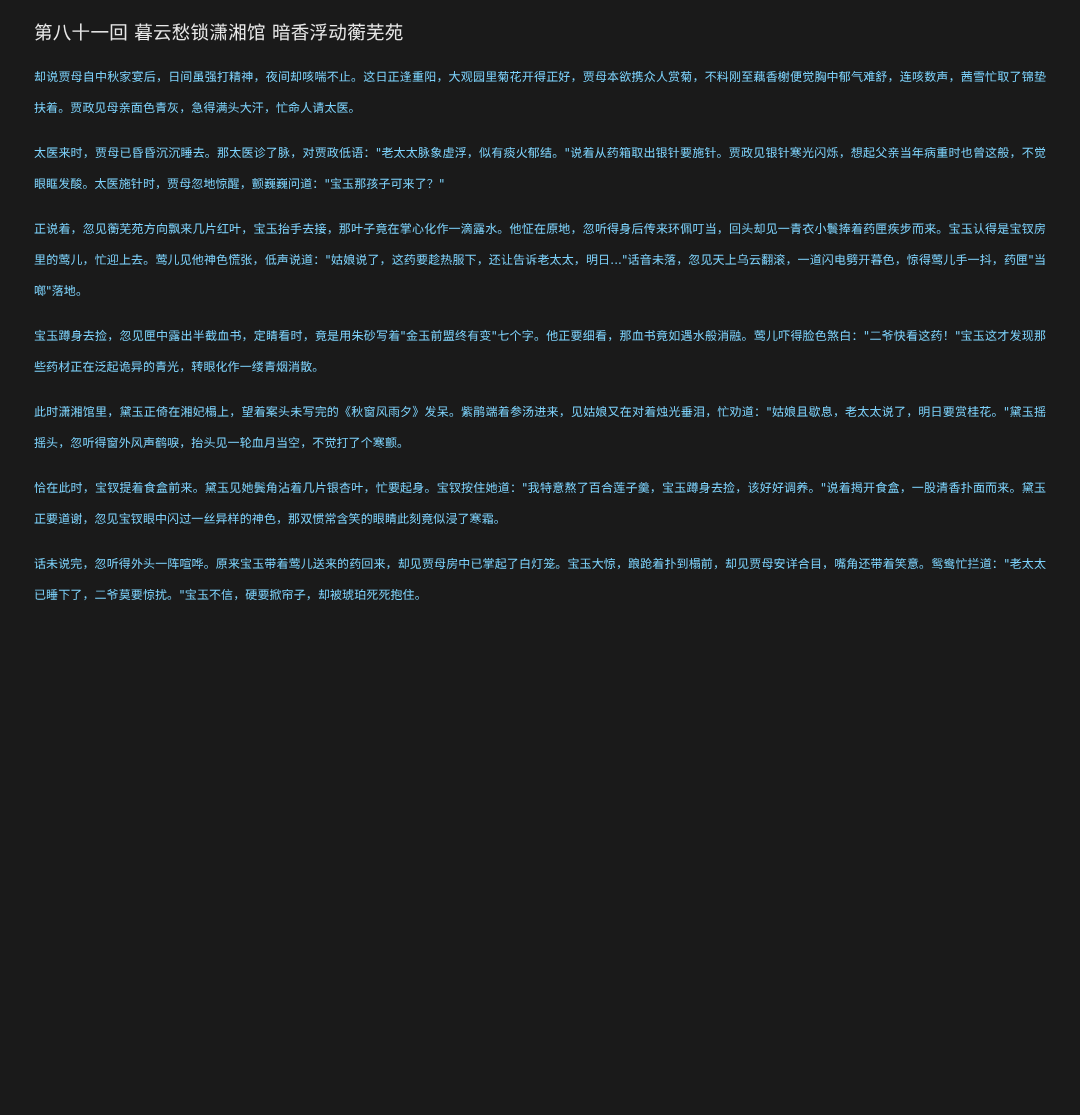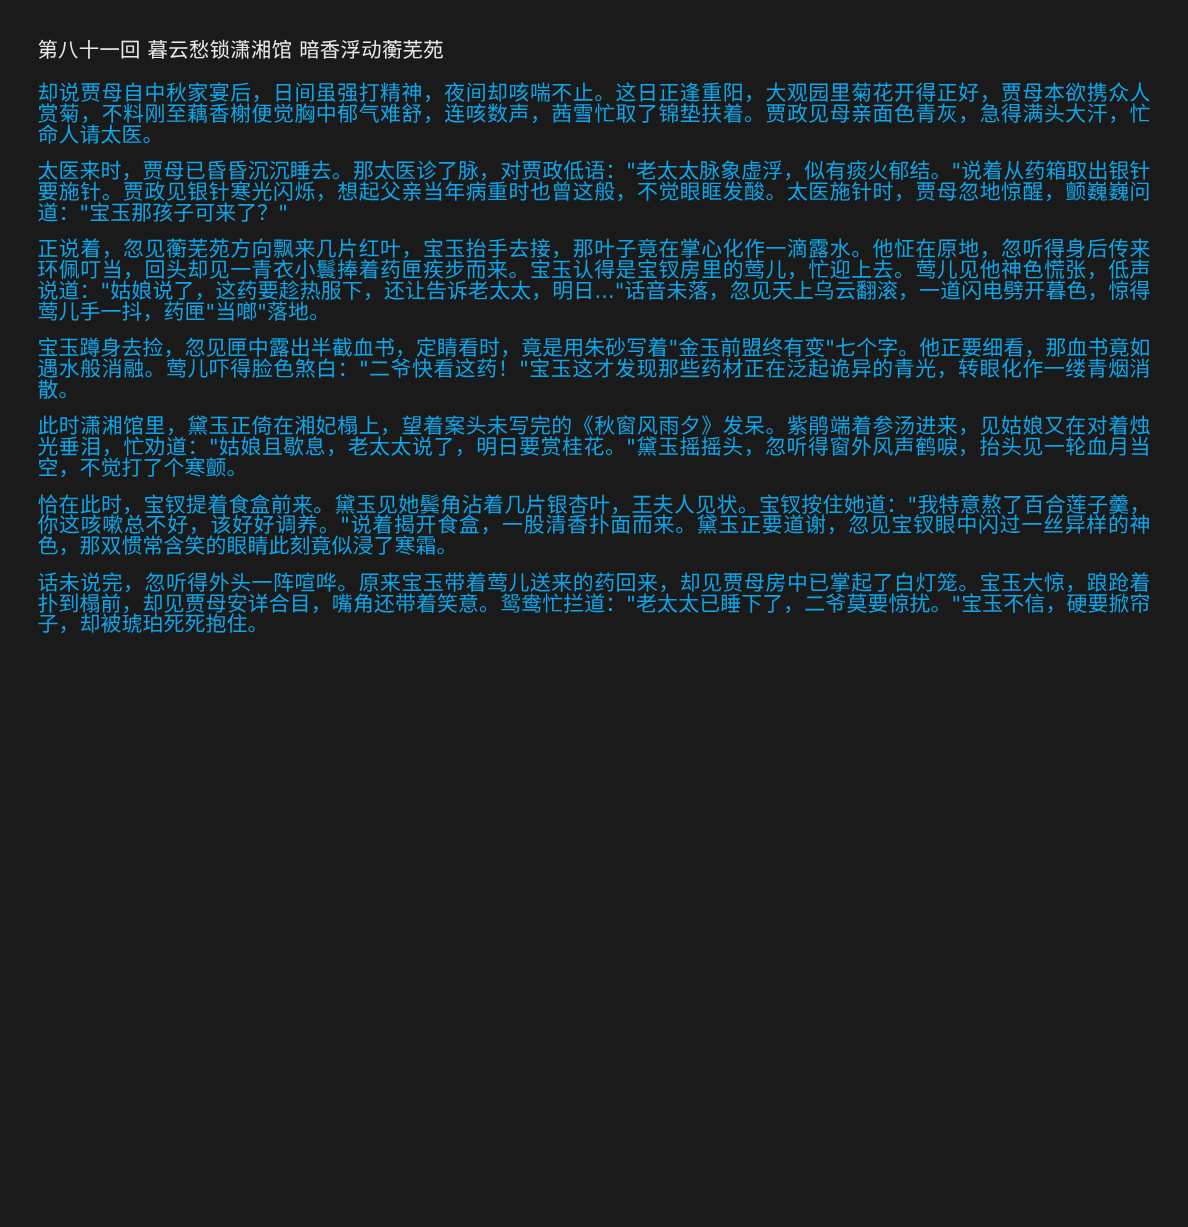--- a/index.html
+++ b/index.html
@@ -22,27 +22,27 @@
     padding: 18px 34px 0 34px;
     background: #1a1a1a;
     overflow: hidden;
   }
   .chapter-title {
     color: #e8e8e8;
     font-size: 18.5px;
     line-height: 30px;
     font-weight: 400;
     letter-spacing: 0.3px;
-    margin: 14px 0 14px 0;
+    margin: 0 0 14px 0;
     white-space: nowrap;
   }
   .paragraph {
-    color: #0ea5e9;
-    font-size: 19px;
-    line-height: 19px;
+    color: #7dd3fc;
+    font-size: 12px;
+    line-height: 31px;
     margin: 0 0 14px 0;
     text-align: justify;
     text-justify: inter-ideograph;
     letter-spacing: 0.1px;
     word-break: break-all;
   }
   .paragraph:last-child {
     margin-bottom: 0;
   }
 </style>
@@ -52,18 +52,18 @@
 <div class="reader">
 
   <h1 class="chapter-title">第八十一回 暮云愁锁潇湘馆 暗香浮动蘅芜苑</h1>
 
   <div class="body-text">
     <p class="paragraph">却说贾母自中秋家宴后，日间虽强打精神，夜间却咳喘不止。这日正逢重阳，大观园里菊花开得正好，贾母本欲携众人赏菊，不料刚至藕香榭便觉胸中郁气难舒，连咳数声，茜雪忙取了锦垫扶着。贾政见母亲面色青灰，急得满头大汗，忙命人请太医。</p>
     <p class="paragraph">太医来时，贾母已昏昏沉沉睡去。那太医诊了脉，对贾政低语："老太太脉象虚浮，似有痰火郁结。"说着从药箱取出银针要施针。贾政见银针寒光闪烁，想起父亲当年病重时也曾这般，不觉眼眶发酸。太医施针时，贾母忽地惊醒，颤巍巍问道："宝玉那孩子可来了？"</p>
     <p class="paragraph">正说着，忽见蘅芜苑方向飘来几片红叶，宝玉抬手去接，那叶子竟在掌心化作一滴露水。他怔在原地，忽听得身后传来环佩叮当，回头却见一青衣小鬟捧着药匣疾步而来。宝玉认得是宝钗房里的莺儿，忙迎上去。莺儿见他神色慌张，低声说道："姑娘说了，这药要趁热服下，还让告诉老太太，明日..."话音未落，忽见天上乌云翻滚，一道闪电劈开暮色，惊得莺儿手一抖，药匣"当啷"落地。</p>
     <p class="paragraph">宝玉蹲身去捡，忽见匣中露出半截血书，定睛看时，竟是用朱砂写着"金玉前盟终有变"七个字。他正要细看，那血书竟如遇水般消融。莺儿吓得脸色煞白："二爷快看这药！"宝玉这才发现那些药材正在泛起诡异的青光，转眼化作一缕青烟消散。</p>
     <p class="paragraph">此时潇湘馆里，黛玉正倚在湘妃榻上，望着案头未写完的《秋窗风雨夕》发呆。紫鹃端着参汤进来，见姑娘又在对着烛光垂泪，忙劝道："姑娘且歇息，老太太说了，明日要赏桂花。"黛玉摇摇头，忽听得窗外风声鹤唳，抬头见一轮血月当空，不觉打了个寒颤。</p>
-    <p class="paragraph">恰在此时，宝钗提着食盒前来。黛玉见她鬓角沾着几片银杏叶，王夫人见状。宝钗按住她道："我特意熬了百合莲子羹，你这咳嗽总不好，该好好调养。"说着揭开食盒，一股清香扑面而来。黛玉正要道谢，忽见宝钗眼中闪过一丝异样的神色，那双惯常含笑的眼睛此刻竟似浸了寒霜。</p>
+    <p class="paragraph">恰在此时，宝钗提着食盒前来。黛玉见她鬓角沾着几片银杏叶，忙要起身。宝钗按住她道："我特意熬了百合莲子羹，宝玉蹲身去捡，该好好调养。"说着揭开食盒，一股清香扑面而来。黛玉正要道谢，忽见宝钗眼中闪过一丝异样的神色，那双惯常含笑的眼睛此刻竟似浸了寒霜。</p>
     <p class="paragraph">话未说完，忽听得外头一阵喧哗。原来宝玉带着莺儿送来的药回来，却见贾母房中已掌起了白灯笼。宝玉大惊，踉跄着扑到榻前，却见贾母安详合目，嘴角还带着笑意。鸳鸯忙拦道："老太太已睡下了，二爷莫要惊扰。"宝玉不信，硬要掀帘子，却被琥珀死死抱住。</p>
 
   </div>
 
 </div>
 
 </body></html>

